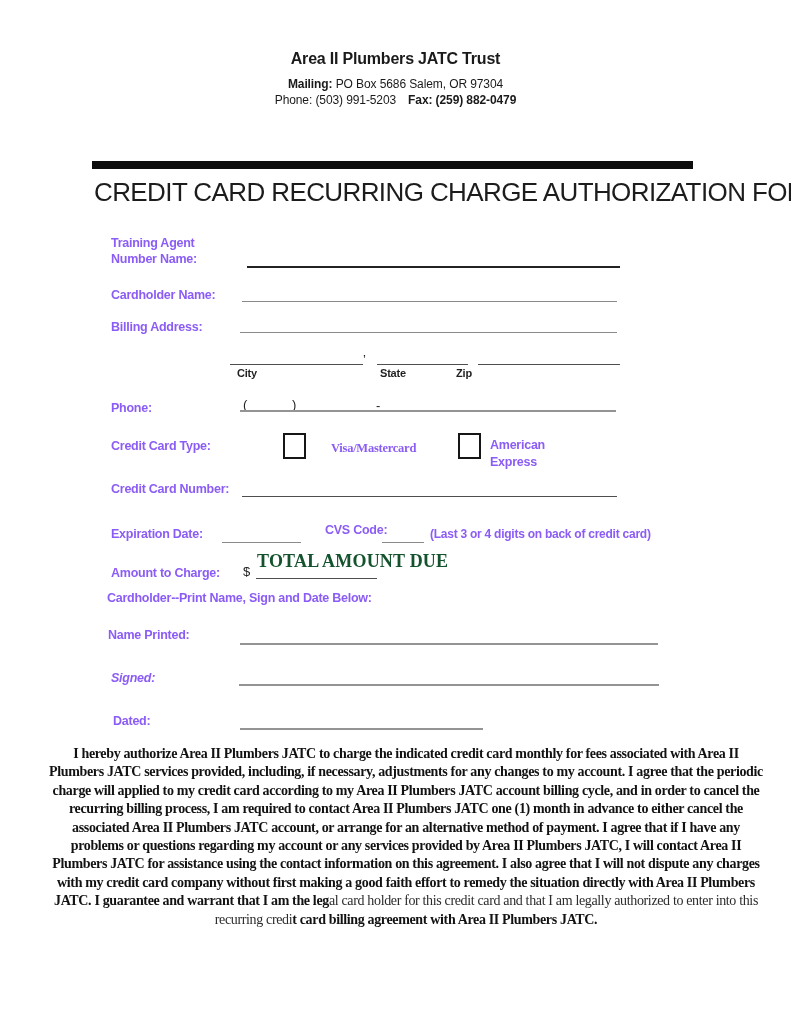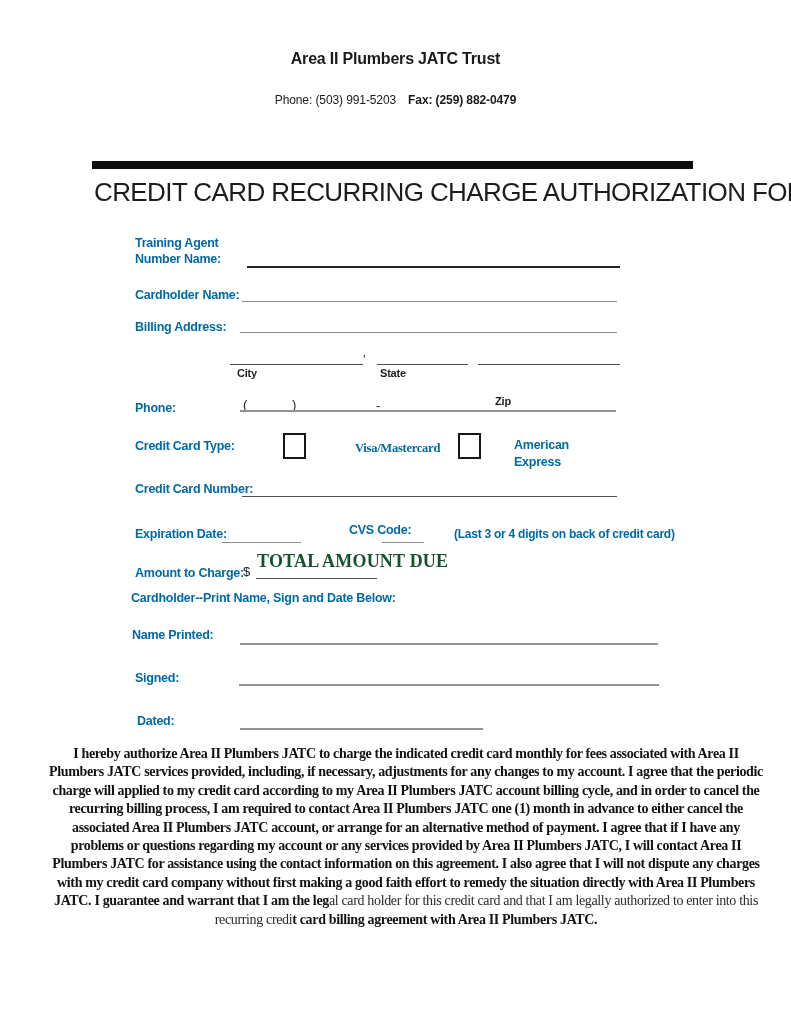--- a/index.html
+++ b/index.html
@@ -17,21 +17,21 @@
   .hline{font-size:12px;letter-spacing:-0.1px;}
   .hline b{font-weight:bold;}
   .bar{position:absolute;background:#0d0d0d;}
   .form-title{
     position:absolute;
     font-size:26px;letter-spacing:-0.6px;color:#1c1c1c;
     white-space:nowrap;
   }
   .lbl{
     position:absolute;font-size:12.5px;font-weight:bold;
-    letter-spacing:-0.25px;white-space:nowrap;color:#0369a1;margin-left:24px;
+    letter-spacing:-0.25px;white-space:nowrap;color:#8b5cf6;
   }
   .sub{
     position:absolute;font-size:11px;font-weight:bold;
     letter-spacing:-0.2px;color:#1f1f1f;
   }
   .chr{position:absolute;font-size:13px;color:#222;}
   .fline{position:absolute;height:0;}
   .ln-black2{border-bottom:2px solid #222;}
   .ln-dark1{border-bottom:1px solid #4f4f4f;}
   .ln-gray1{border-bottom:1px solid #8a8a8a;}
@@ -54,20 +54,21 @@
   }
   .agreement .b{font-weight:bold;}
   .agreement .n{font-weight:normal;color:#2b2b2b;}
 </style>
 </head>
 <body>
 
 <div class="page">
 
   <div class="center org-name" style="top:50px;">Area II Plumbers JATC Trust</div>
+  <div class="center hline" style="top:77px;"><b>Mailing:</b><span> PO Box 5686 Salem, OR 97304</span></div>
   <div class="center hline" style="top:93px;"><span>Phone:</span><span> (503) 991-5203</span><b style="margin-left:12px;">Fax:</b><b> (259) 882-0479</b></div>
 
   <div class="bar" style="left:92px;top:161px;width:601px;height:8px;"></div>
   <div class="form-title" style="left:94px;top:177px;">CREDIT CARD RECURRING CHARGE AUTHORIZATION FORM</div>
 
   <div class="lbl" style="left:111px;top:236px;">Training Agent</div>
   <div class="lbl" style="left:111px;top:252px;">Number Name:</div>
   <div class="fline ln-black2" style="left:247px;top:266px;width:373px;"></div>
 
   <div class="lbl" style="left:111px;top:288px;">Cardholder Name:</div>
@@ -75,21 +76,21 @@
 
   <div class="lbl" style="left:111px;top:320px;">Billing Address:</div>
   <div class="fline ln-gray1" style="left:240px;top:332px;width:377px;"></div>
 
   <div class="fline ln-dark1" style="left:230px;top:364px;width:133px;"></div>
   <div class="sub" style="left:237px;top:367px;">City</div>
   <div class="chr" style="left:363px;top:352px;">’</div>
   <div class="fline ln-dark1" style="left:377px;top:364px;width:91px;"></div>
   <div class="sub" style="left:380px;top:367px;">State</div>
   <div class="fline ln-dark1" style="left:478px;top:364px;width:142px;"></div>
-  <div class="sub" style="left:495px;top:367px;margin-top:28px;">Zip</div>
+  <div class="sub" style="left:456px;top:367px;">Zip</div>
 
   <div class="lbl" style="left:111px;top:401px;">Phone:</div>
   <div class="chr" style="left:243px;top:397px;">(</div>
   <div class="chr" style="left:292px;top:397px;">)</div>
   <div class="chr" style="left:376px;top:398px;">-</div>
   <div class="fline ln-gray2" style="left:240px;top:410px;width:376px;"></div>
 
   <div class="lbl" style="left:111px;top:439px;">Credit Card Type:</div>
   <div class="cbox" style="left:283px;top:433px;"></div>
   <div class="lbl" style="left:331px;top:441px;font-family:Liberation Serif, serif;">Visa/Mastercard</div>
@@ -109,21 +110,21 @@
   <div class="lbl" style="left:111px;top:566px;">Amount to Charge:</div>
   <div class="chr" style="left:243px;top:564px;">$</div>
   <div class="amount-val" style="left:257px;top:551px;">TOTAL AMOUNT DUE</div>
   <div class="fline ln-dark1" style="left:256px;top:578px;width:121px;"></div>
 
   <div class="lbl" style="left:107px;top:591px;">Cardholder--Print Name, Sign and Date Below:</div>
 
   <div class="lbl" style="left:108px;top:628px;">Name Printed:</div>
   <div class="fline ln-gray2" style="left:240px;top:643px;width:418px;"></div>
 
-  <div class="lbl" style="left:111px;top:671px;">Signed:</div>
+  <div class="lbl" style="left:111px;top:671px;font-style:italic;">Signed:</div>
   <div class="fline ln-gray2" style="left:239px;top:684px;width:420px;"></div>
 
   <div class="lbl" style="left:113px;top:714px;">Dated:</div>
   <div class="fline ln-gray2" style="left:240px;top:728px;width:243px;"></div>
 
   <div class="agreement" style="left:47px;top:745px;width:718px;"><span class="b">I hereby authorize Area II Plumbers JATC to charge the indicated credit card monthly for fees associated with Area II Plumbers JATC services provided, including, if necessary, adjustments for any changes to my account. I agree that the periodic charge will applied to my credit card according to my Area II Plumbers JATC account billing cycle, and in order to cancel the recurring billing process, I am required to contact Area II Plumbers JATC one (1) month in advance to either cancel the associated Area II Plumbers JATC account, or arrange for an alternative method of payment. I agree that if I have any problems or questions regarding my account or any services provided by Area II Plumbers JATC, I will contact Area II Plumbers JATC for assistance using the contact information on this agreement. I also agree that I will not dispute any charges with my credit card company without first making a good faith effort to remedy the situation directly with Area II Plumbers JATC. I guarantee and warrant that I am the leg</span><span class="n">al card holder for this credit card and that I am legally authorized to enter into this recurring credi</span><span class="b">t card billing agreement with Area II Plumbers JATC.</span></div>
 
 </div>
 
 </body></html>

